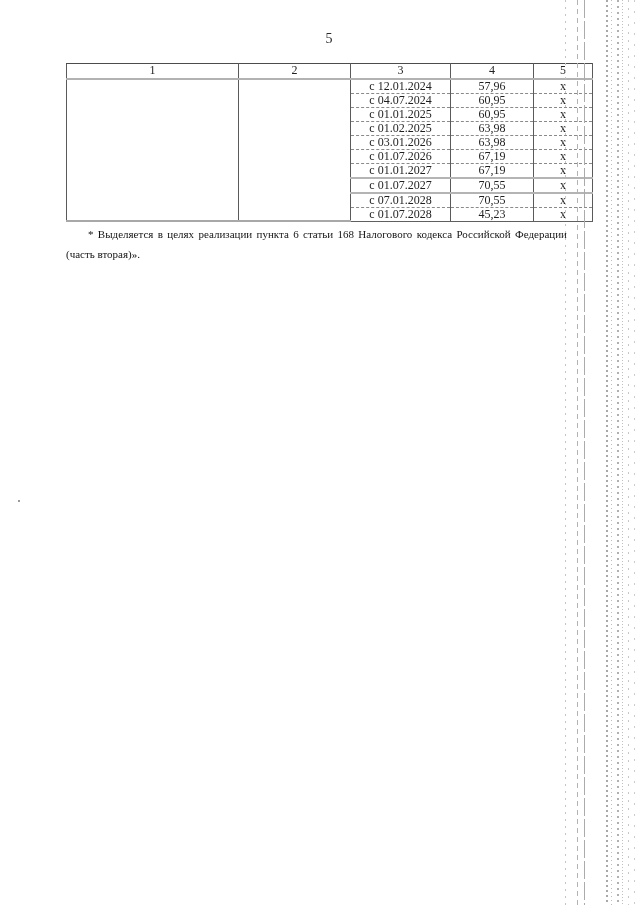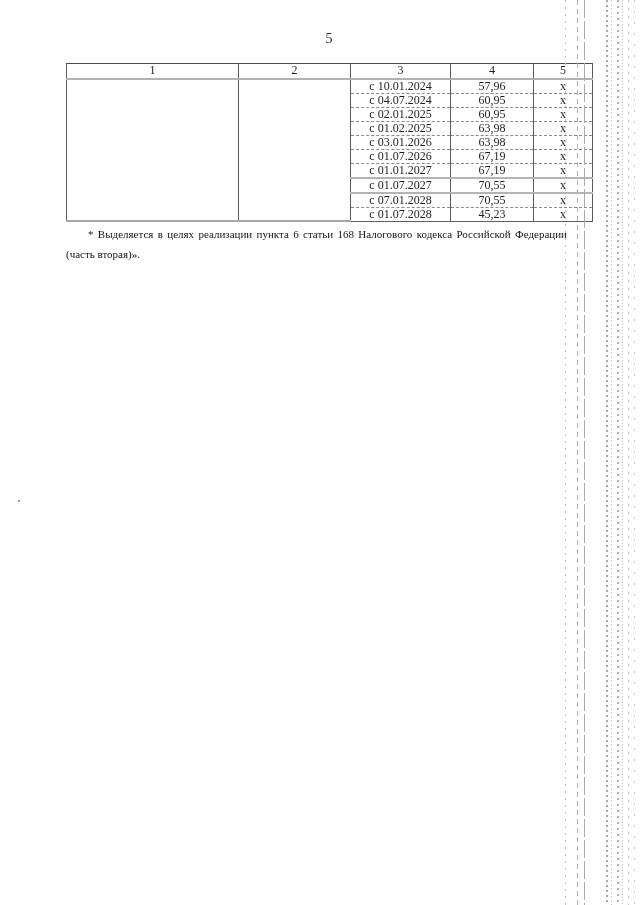--- a/index.html
+++ b/index.html
@@ -85,31 +85,31 @@
         <th>2</th>
         <th>3</th>
         <th>4</th>
         <th>5</th>
       </tr>
     </thead>
     <tbody>
         <tr>
           <td rowspan="10" class="empty-col"></td>
           <td rowspan="10" class="empty-col"></td>
-          <td>с 10.01.2024</td>
+          <td>с 12.01.2024</td>
           <td>57,96</td>
           <td>х</td>
         </tr>
         <tr>
           <td>с 04.07.2024</td>
           <td>60,95</td>
           <td>х</td>
         </tr>
         <tr>
-          <td>с 02.01.2025</td>
+          <td>с 01.01.2025</td>
           <td>60,95</td>
           <td>х</td>
         </tr>
         <tr>
           <td>с 01.02.2025</td>
           <td>63,98</td>
           <td>х</td>
         </tr>
         <tr>
           <td>с 03.01.2026</td>

